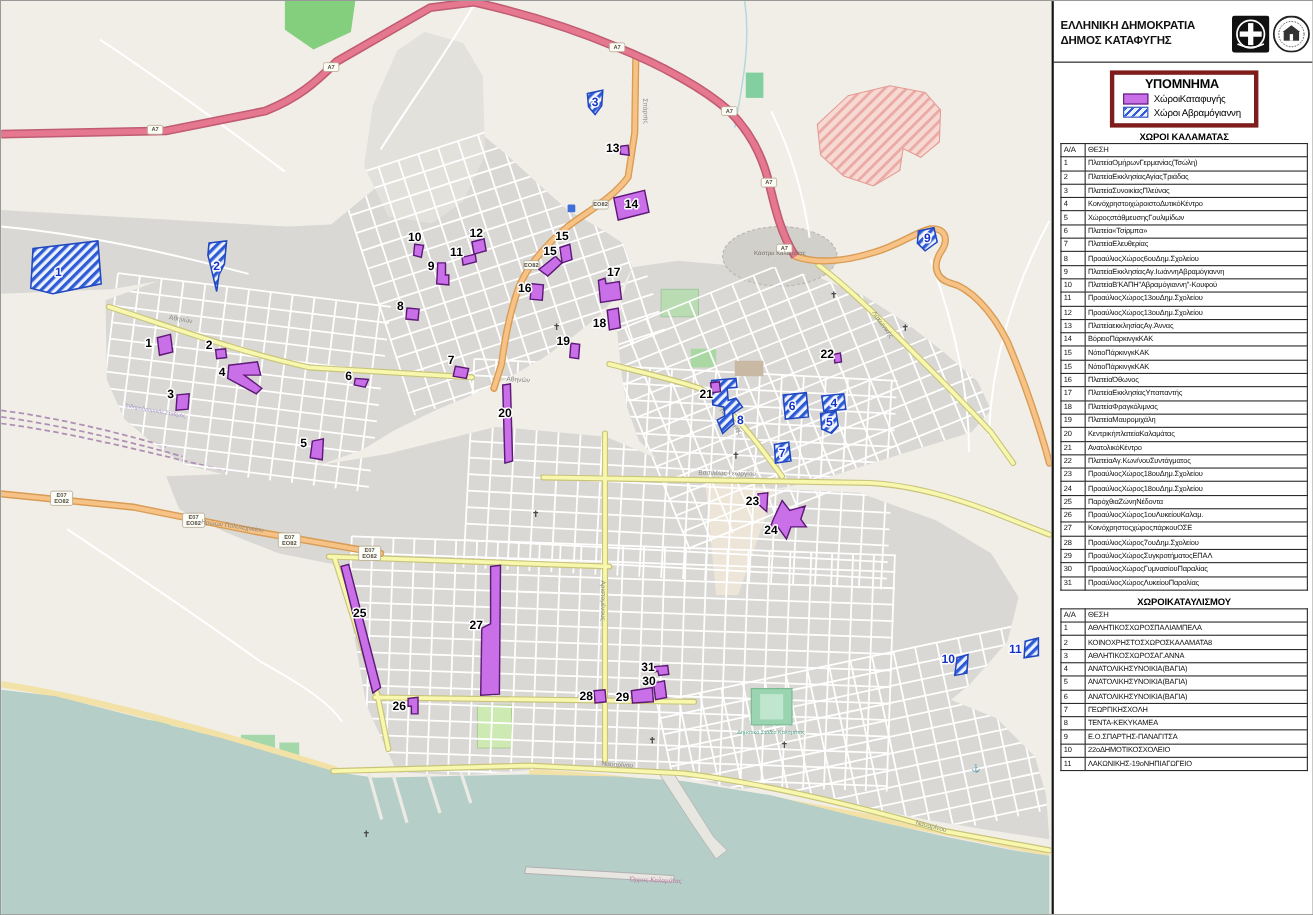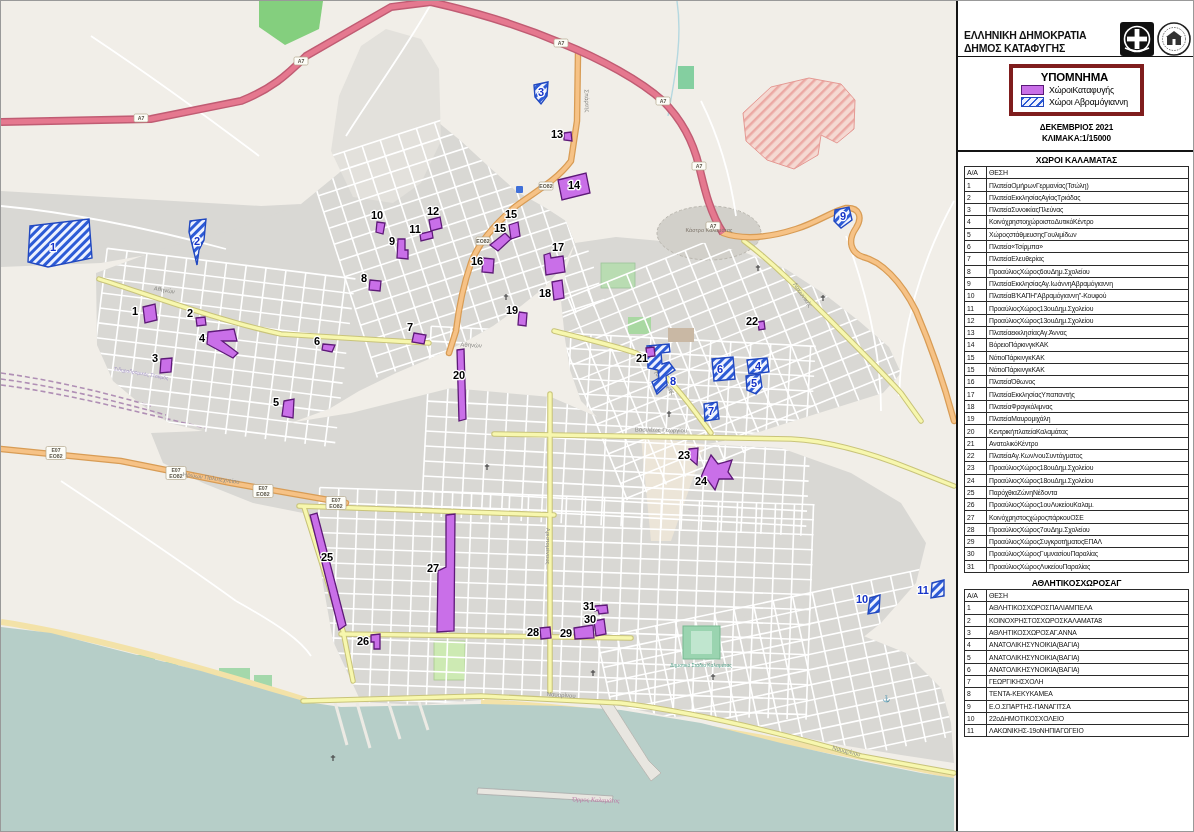--- a/index.html
+++ b/index.html
@@ -4,21 +4,21 @@
 <style>
   html,body{margin:0;padding:0;background:#888;}
   .stage{position:relative;width:1194px;height:832px;background:#f1eee8;overflow:hidden;
          font-family:"Liberation Sans",sans-serif;border:1px solid #999;box-sizing:border-box;margin:0 auto;}
   .map-area{position:absolute;left:0;top:0;width:955px;height:832px;background:#f1eee8;}
   .map-area svg{display:block;}
 
   
   .panel{position:absolute;left:955px;top:0;width:239px;height:832px;background:#fff;
          border-left:2px solid #141414;box-sizing:border-box;display:flex;flex-direction:column;}
-  .sec-org{height:56px;border-bottom:1.5px solid #141414;display:flex;align-items:flex-end;
+  .sec-org{height:56px;border-bottom:1.5px solid #141414;display:flex;align-items:center;
            padding:5px 3px 0 6px;box-sizing:border-box;}
   .org-names{font-weight:bold;font-size:10.5px;line-height:1.3;letter-spacing:-.2px;color:#111;}
   .emblems{margin-left:auto;display:flex;gap:3px;padding-right:1px;}
   .sec-title{border-bottom:2px solid #141414;text-align:center;padding:4px 1px 3px;}
   .t-main{font-size:11.3px;font-weight:bold;letter-spacing:-.3px;line-height:1.18;color:#111;}
   .t-sub{font-size:6.4px;font-weight:bold;color:#222;margin-top:1px;}
   .sec-legend{text-align:center;padding:7px 0 0;}
   .legend-box{display:inline-block;border:4px solid #7f1d1d;background:#fff;padding:3px 12px 5px 8px;text-align:left;}
   .legend-title{font-size:11.5px;font-weight:bold;text-align:center;letter-spacing:-.2px;}
   .legend-row{display:flex;align-items:center;gap:5px;font-size:8.8px;margin-top:2px;letter-spacing:-.2px;}
@@ -627,24 +627,20 @@
               <span>ΧώροιΚαταφυγής</span>
             </div>
             <div class="legend-row">
               <span class="swatch camp"></span>
               <span>Χώροι Αβραμόγιαννη</span>
             </div>
           </div>
       </div>
     </div>
 
-    <div class="sec-date">
-      <div>ΔΕΚΕΜΒΡΙΟΣ 2021</div>
-      <div>ΚΛΙΜΑΚΑ:1/15000</div>
-    </div>
 
     <div class="sec-tables">
       <div class="tbl-title">ΧΩΡΟΙ ΚΑΛΑΜΑΤΑΣ</div>
       <table class="sites">
           <tbody id="tbl1-body">
             <tr class="hdr">
               <td class="num">Α/Α</td>
               <td>ΘΕΣΗ</td>
             </tr>
             <tr>
@@ -771,21 +767,21 @@
               <td class="num">30</td>
               <td>ΠροαύλιοςΧώροςΓυμνασίουΠαραλίας</td>
             </tr>
             <tr>
               <td class="num">31</td>
               <td>ΠροαύλιοςΧώροςΛυκείουΠαραλίας</td>
             </tr>
           </tbody>
         </table>
       <div class="tbl2-gap"></div>
-      <div class="tbl-title">ΑΘΛΗΤΙΚΟΣΧΩΡΟΣΑΓ</div>
+      <div class="tbl-title">ΧΩΡΟΙΚΑΤΑΥΛΙΣΜΟΥ</div>
       <table class="sites">
           <tbody id="tbl2-body">
             <tr class="hdr">
               <td class="num">Α/Α</td>
               <td>ΘΕΣΗ</td>
             </tr>
             <tr>
               <td class="num">1</td>
               <td>ΑΘΛΗΤΙΚΟΣΧΩΡΟΣΠΑΛΙΑΜΠΕΛΑ</td>
             </tr>

